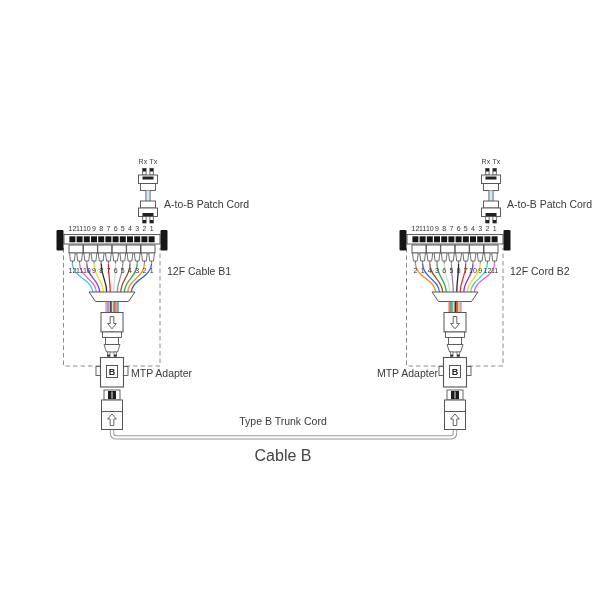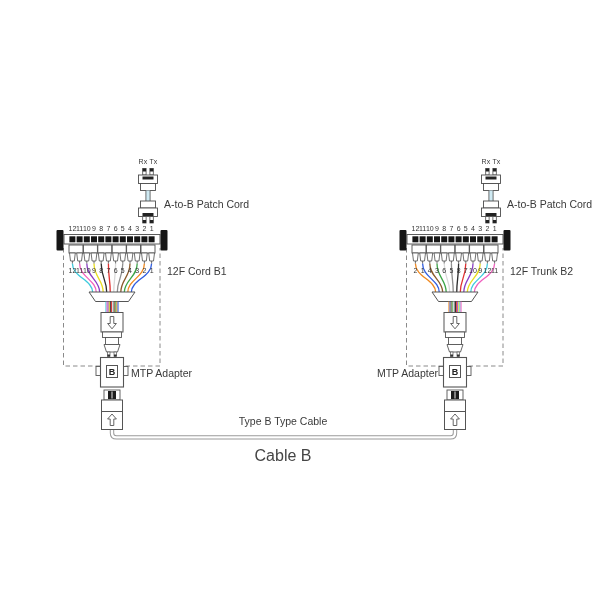--- a/index.html
+++ b/index.html
@@ -304,25 +304,25 @@
           <line x1="455" y1="391.5" x2="455" y2="398.5" stroke="#fff" stroke-width="0.9"></line>
           <rect x="444.5" y="400" width="21" height="11.5" fill="#fff" stroke="#555" stroke-width="1"></rect>
           <rect x="444.5" y="411.5" width="21" height="18" fill="#fff" stroke="#555" stroke-width="1"></rect>
           <path d="M453.2 425.5 V419 H450.6 L455 414 L459.4 419 H456.8 V425.5 Z" fill="none" stroke="#555" stroke-width="0.9"></path>
         </g>
       </g>
     </svg>
 
   <div class="lbl rxtx ctr" style="left:148px;top:158px;">Rx Tx</div>
   <div class="lbl" style="left:164px;top:198px;">A-to-B Patch Cord</div>
-  <div class="lbl" style="left:167px;top:265px;">12F Cord B1</div>
+  <div class="lbl" style="left:167px;top:265px;">12F Cable B1</div>
   <div class="lbl" style="left:131px;top:367px;">MTP Adapter</div>
   <div class="keyB ctr" style="left:112px;top:365.5px;">B</div>
 
   <div class="lbl rxtx ctr" style="left:491px;top:158px;">Rx Tx</div>
   <div class="lbl" style="left:507px;top:198px;">A-to-B Patch Cord</div>
-  <div class="lbl" style="left:510px;top:265px;">12F Trunk B2</div>
+  <div class="lbl" style="left:510px;top:265px;">12F Cord B2</div>
   <div class="lbl rgt" style="left:438px;top:367px;">MTP Adapter</div>
   <div class="keyB ctr" style="left:455px;top:365.5px;">B</div>
 
-  <div class="lbl trunklbl ctr" style="left:283px;top:415px;">Type B Type Cable</div>
+  <div class="lbl trunklbl ctr" style="left:283px;top:415px;">Type B Trunk Cord</div>
   <div class="title ctr" style="left:283px;top:447px;">Cable B</div>
 </div>
 
 </body></html>

